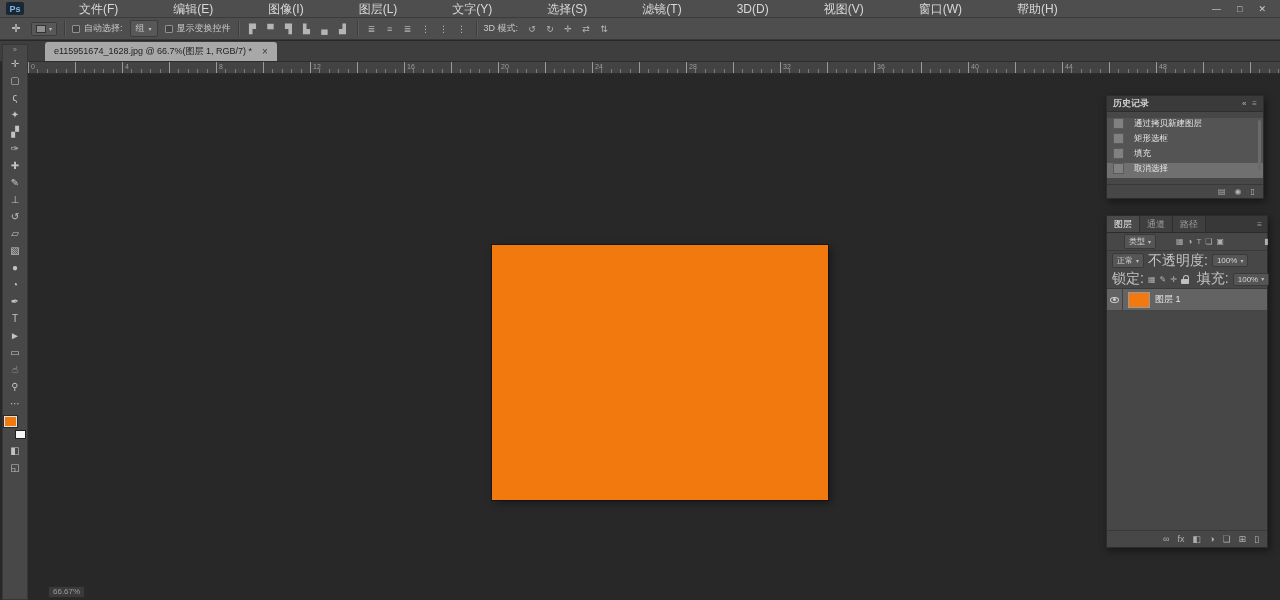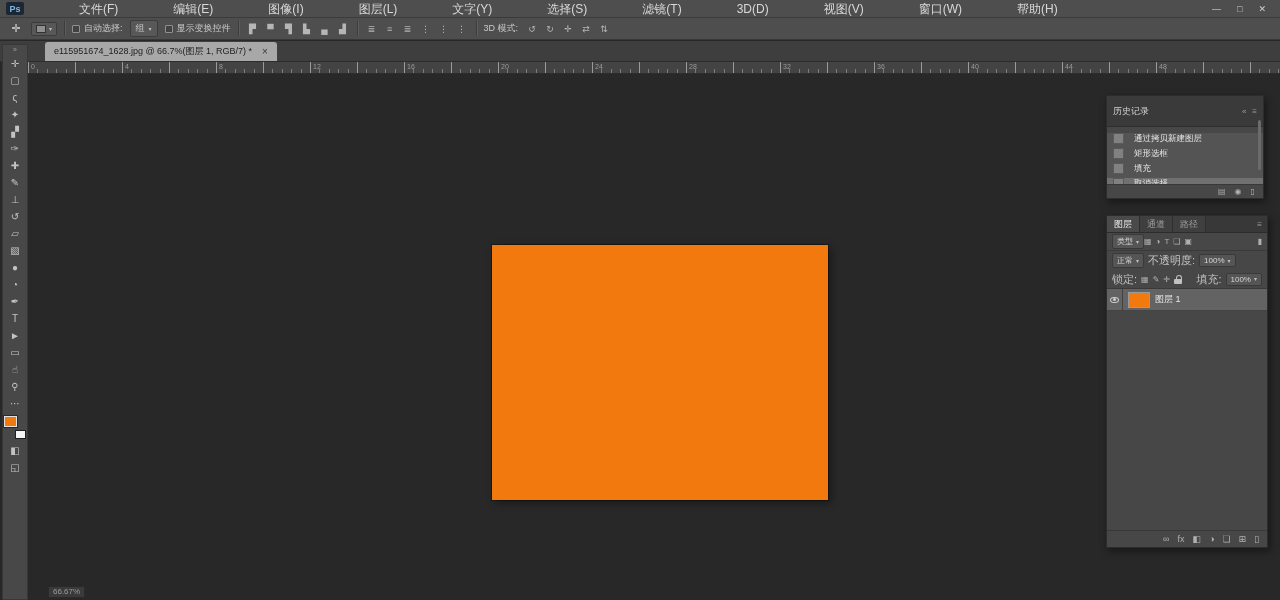--- a/index.html
+++ b/index.html
@@ -69,22 +69,22 @@
   .ruler-num { width:94px; flex:none; font-size:7px; color:#9b9b9b; padding-left:3px; line-height:9px; }
   .document { position:absolute; left:492px; top:245px; width:336px; height:255px; background:var(--orange,#F2790D);
               box-shadow:0 0 0 1px rgba(0,0,0,.35), 3px 3px 8px rgba(0,0,0,.4); z-index:2; }
   .statusbar { position:absolute; left:48px; bottom:2px; height:12px; display:flex; align-items:center;
                gap:8px; font-size:8px; color:#9c9c9c; z-index:3; }
   .zoom-field { background:#3a3a3a; border:1px solid #2a2a2a; padding:0 4px; line-height:10px; }
 
   
   .panel { position:absolute; background:#474747; border:1px solid #2c2c2c;
            box-shadow:2px 3px 8px rgba(0,0,0,.45); z-index:8; }
-  .panel-header { height:31px; background:#3a3a3a; border-bottom:1px solid #2e2e2e; display:flex;
-                  align-items:center; gap:6px; padding:0 6px; }
+  .panel-header { height:16px; background:#3a3a3a; border-bottom:1px solid #2e2e2e; display:flex;
+                  align-items:center; gap:6px; padding:0 6px;font-weight:bold; }
   .panel-title { font-size:9px; color:#d2d2d2; }
   .spacer { flex:1; }
   .ph-icon { font-size:8px; color:#9d9d9d; }
   .pf-icon { font-size:8px; color:#b0b0b0; font-style:normal; }
 
   .panel-history { left:1106px; top:95px; width:158px; height:104px; }
   .history-list { padding-top:6px; }
   .history-row { height:15px; display:flex; align-items:flex-start; gap:10px; padding:0 10px 0 6px;
                  font-size:8.5px; color:#e4e4e4; background:#545454; }
   .history-row.selected { background:#707070; }
@@ -94,24 +94,24 @@
   .history-footer { position:absolute; left:0; right:0; bottom:0; height:14px; border-top:1px solid #383838;
                     background:#474747; display:flex; align-items:center; justify-content:flex-end; gap:9px; padding:0 8px; }
 
   .panel-layers { left:1106px; top:215px; width:162px; height:333px; }
   .layers-tabs { height:17px; background:#383838; display:flex; align-items:stretch; border-bottom:1px solid #2c2c2c; }
   .ltabs { display:flex; }
   .ltab { padding:0 7px; font-size:9px; color:#9e9e9e; background:#3f3f3f; border-right:1px solid #2e2e2e;
           display:flex; align-items:center; white-space:nowrap; }
   .ltab.active { background:#4a4a4a; color:#ececec; }
   .layers-tabs .ph-icon { align-self:center; padding-right:5px; }
-  .layers-filter { height:18px; display:flex; align-items:center; gap:0; padding:0 5px; border-bottom:1px solid #3a3a3a; }
+  .layers-filter { height:18px; display:flex; align-items:center; gap:20px; padding:0 17px; border-bottom:1px solid #3a3a3a; }
   .mini-select { display:flex; align-items:center; gap:3px; background:#555; border:1px solid #393939;
                  border-radius:2px; padding:1px 4px; font-size:8px; color:#d5d5d5; white-space:nowrap; }
-  .mini-label { font-size:11px; color:#c3c3c3; white-space:nowrap; }
+  .mini-label { font-size:14px; color:#c3c3c3; white-space:nowrap; }
   .layers-blend { height:19px; display:flex; align-items:center; gap:4px; padding:0 5px; }
   .layers-lock { height:19px; display:flex; align-items:center; gap:4px; padding:0 5px; border-bottom:1px solid #3a3a3a; }
   .lock-icon { position:relative; width:8px; height:9px; display:inline-block; flex:none; }
   .lock-icon::before { content:""; position:absolute; top:0; left:2px; width:4px; height:4px;
                        border:1px solid #c0c0c0; border-bottom:none; border-radius:3px 3px 0 0; }
   .lock-icon::after { content:""; position:absolute; bottom:0; left:0; width:8px; height:5px;
                       background:#c0c0c0; border-radius:1px; }
   .layer-row { height:22px; display:flex; align-items:center; gap:5px; padding-right:6px;
                background:#4f4f4f; border-bottom:1px solid #444; font-size:9px; color:#e8e8e8; }
   .layer-row.selected { background:#636363; }

